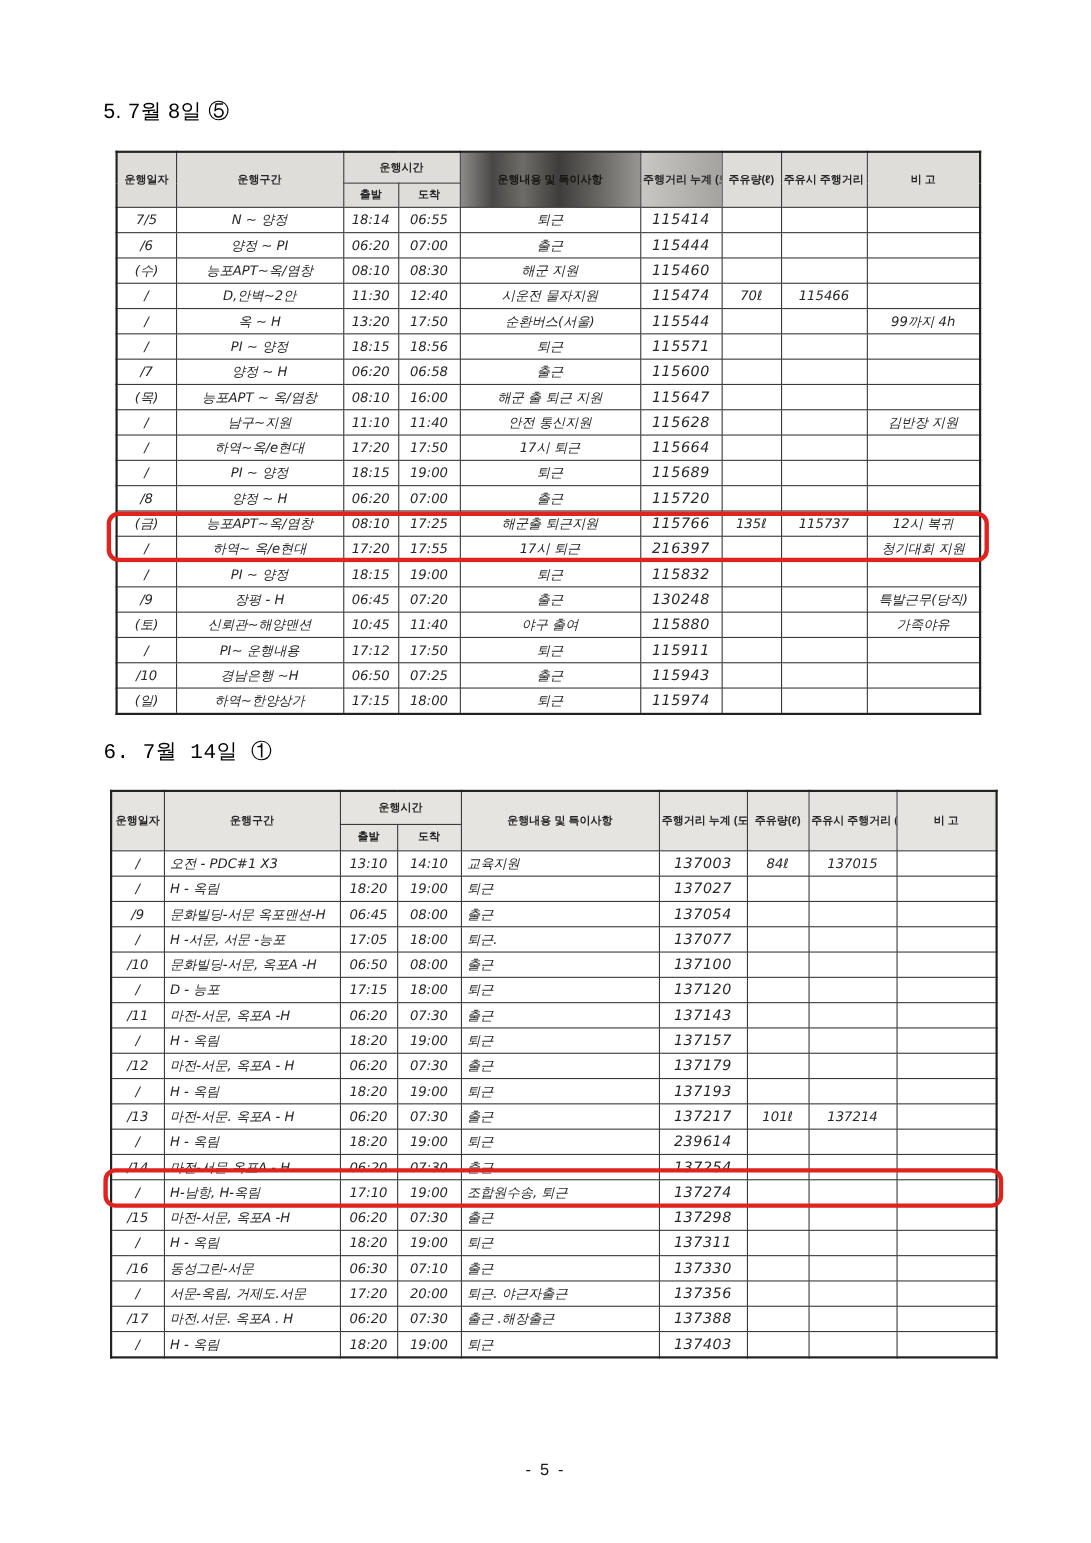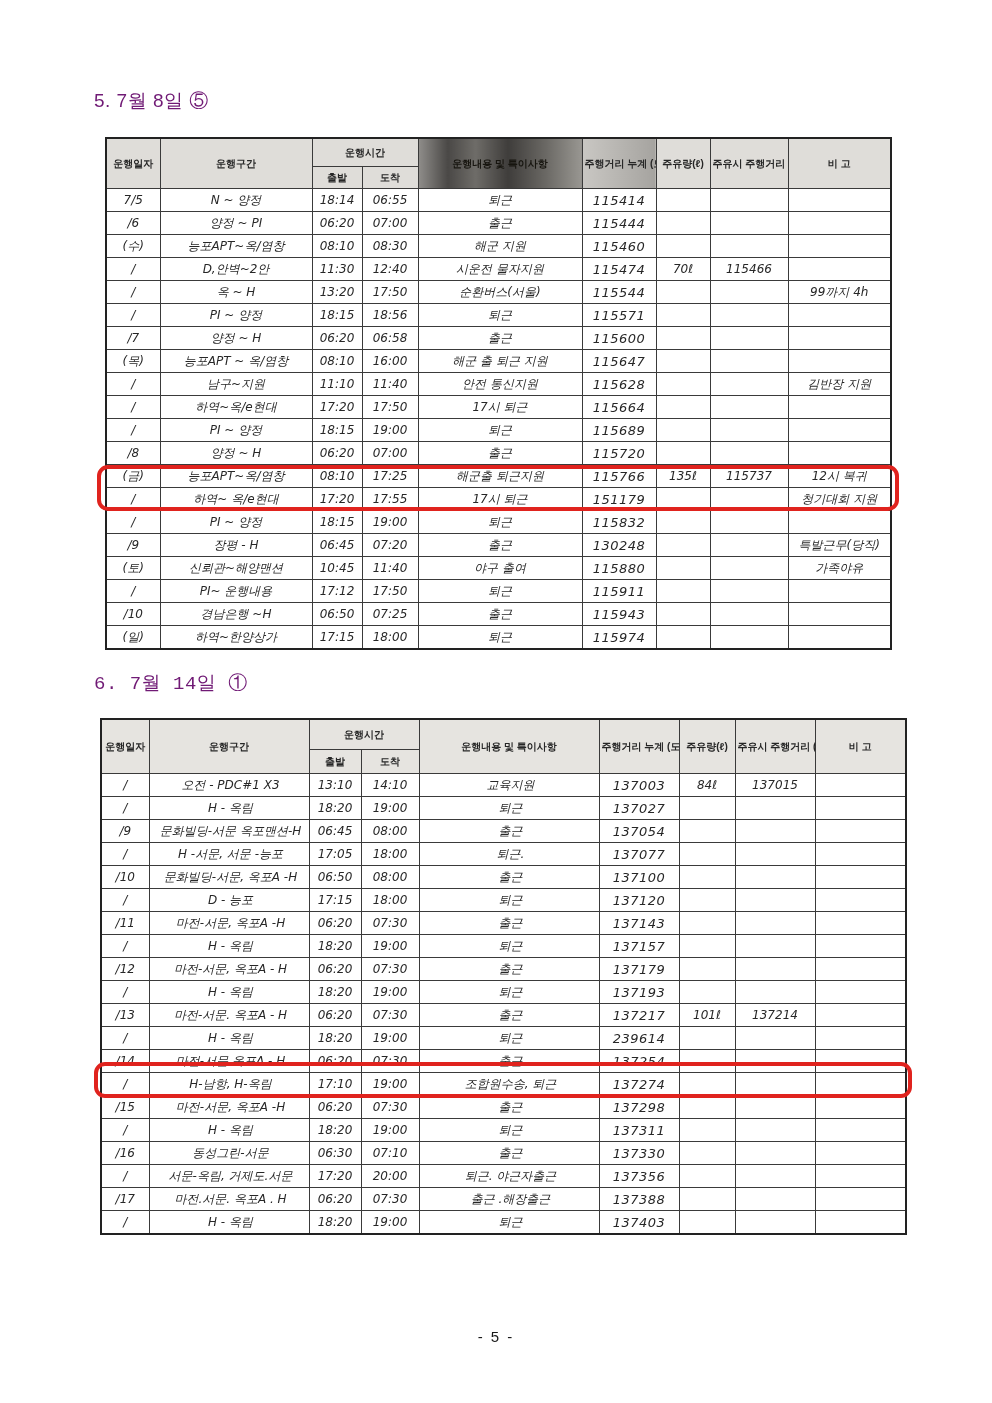--- a/index.html
+++ b/index.html
@@ -1,21 +1,21 @@
 <!DOCTYPE html>
 <html><head>
 <meta charset="utf-8">
 <style>
   html,body{margin:0;padding:0;}
   body{
     width:992px;height:1403px;position:relative;background:#ffffff;
     font-family:"Liberation Sans", sans-serif;color:#1a1a1a;overflow:hidden;
   }
   .sec-title{
-    position:absolute;font-size:19px;font-weight:500;letter-spacing:.5px;color:#701a75;
+    position:absolute;font-size:19px;font-weight:500;letter-spacing:.5px;color:#000000;
   }
   #title-1{left:94px;top:88px;}
   #title-2{left:94px;top:670px;font-family:Liberation Mono, monospace;}
 
   .tbl-wrap{position:absolute;}
   #wrap-1{left:105px;top:137px;width:785px;}
   #wrap-2{left:100px;top:718px;width:805px;}
 
   table.log{border-collapse:collapse;table-layout:fixed;width:100%;}
   table.log th, table.log td{
@@ -27,21 +27,21 @@
     background:#e6e4e0;font-size:10px;font-weight:bold;color:#262626;
     line-height:1.15;white-space:pre-line;margin-left:20px;
   }
   .t1 thead tr:first-child th{height:27px;}
   .t1 thead tr:last-child th{height:21px;}
   .t2 thead tr:first-child th{height:29px;}
   .t2 thead tr:last-child th{height:23px;}
   tbody td{height:22px;font-size:12px;color:#272727;
     font-family:"DejaVu Sans", sans-serif;font-style:italic;}
   tbody td.c5{font-size:13px;letter-spacing:.5px;}
-  .t2 tbody td.c1,.t2 tbody td.c4{text-align:center;padding-left:5px;}
+  .t2 tbody td.c1,.t2 tbody td.c4{text-align:left;padding-left:5px;}
   
   .t1 thead th.c4{
     background:linear-gradient(90deg,#8f8d8a 0%,#4a4846 18%,#6e6c68 35%,#3f3d3b 55%,#6a6864 78%,#989691 100%);
     color:#17150f;
   }
   .t1 thead th.c5{background:linear-gradient(90deg,#c9c7c3,#a5a39f);}
   .t1 thead th{background-color:#dfddd9;}
   .red-box{
     position:absolute;border:4px solid #e0231e;border-radius:11px;
     box-sizing:border-box;pointer-events:none;
@@ -232,21 +232,21 @@
           <td class="c6">135ℓ</td>
           <td class="c7">115737</td>
           <td class="c8">12시 복귀</td>
         </tr>
         <tr>
           <td class="c0">/</td>
           <td class="c1">하역~ 옥/e현대</td>
           <td class="c2">17:20</td>
           <td class="c3">17:55</td>
           <td class="c4">17시 퇴근</td>
-          <td class="c5">151179</td>
+          <td class="c5">216397</td>
           <td class="c6"></td>
           <td class="c7"></td>
           <td class="c8">청기대회 지원</td>
         </tr>
         <tr>
           <td class="c0">/</td>
           <td class="c1">PI ~ 양정</td>
           <td class="c2">18:15</td>
           <td class="c3">19:00</td>
           <td class="c4">퇴근</td>

